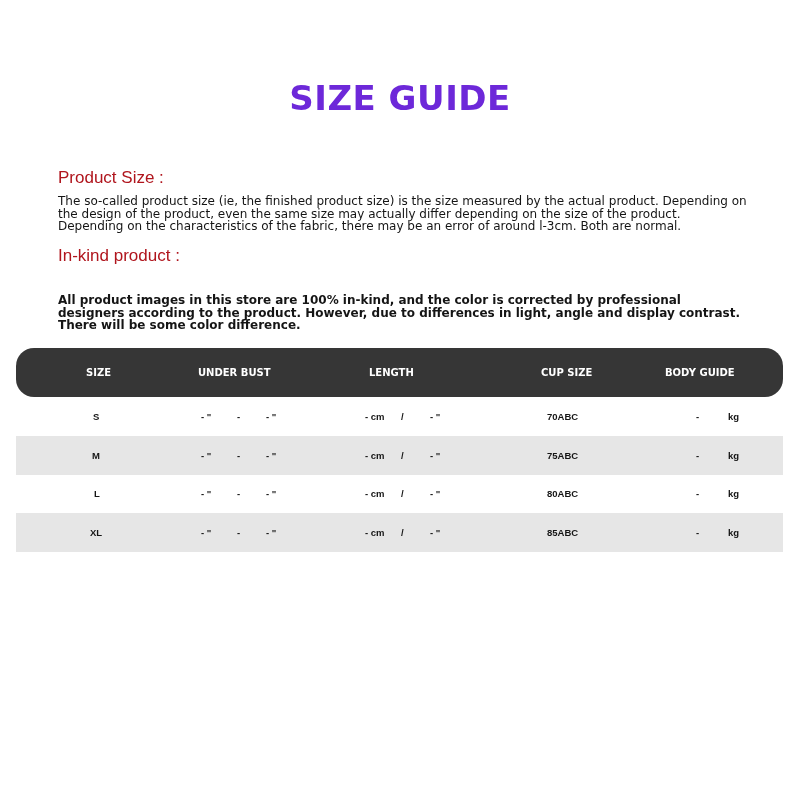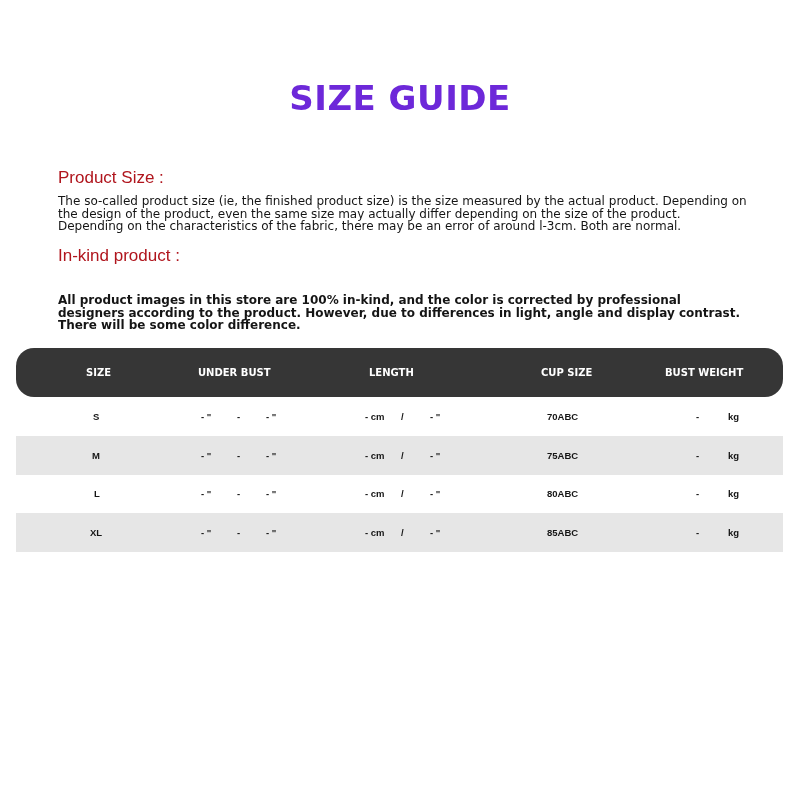--- a/index.html
+++ b/index.html
@@ -28,21 +28,21 @@
 
 <div class="section-heading" id="h2">In-kind product :</div>
 <div class="section-body" id="p2">All product images in this store are 100% in-kind, and the color is corrected by professional designers according to the product. However, due to differences in light, angle and display contrast. There will be some color difference.</div>
 
 <div class="table">
   <div class="thead">
     <span class="th" style="left:70px">SIZE</span>
     <span class="th" style="left:182px">UNDER BUST</span>
     <span class="th" style="left:353px">LENGTH</span>
     <span class="th" style="left:525px">CUP SIZE</span>
-    <span class="th" style="left:649px">BUST WEIGHT</span>
+    <span class="th" style="left:649px">BODY GUIDE</span>
   </div>
 
   <div class="row">
     <span class="cell" style="left:77px">S</span>
     <span class="cell" style="left:185px">- "</span>
     <span class="cell" style="left:221px">-</span>
     <span class="cell" style="left:250px">- "</span>
     <span class="cell" style="left:349px">- cm</span>
     <span class="cell" style="left:385px">/</span>
     <span class="cell" style="left:414px">- "</span>

